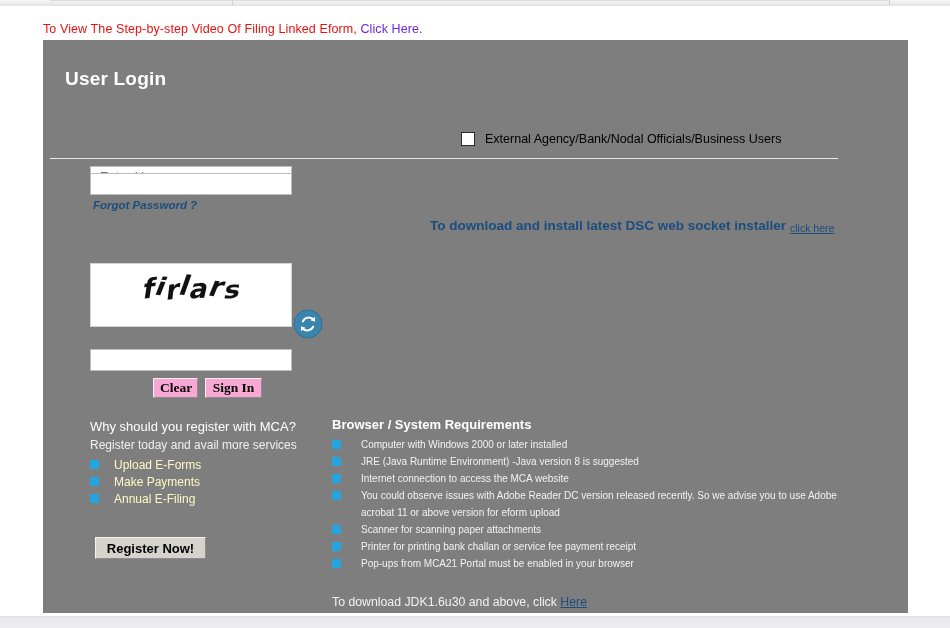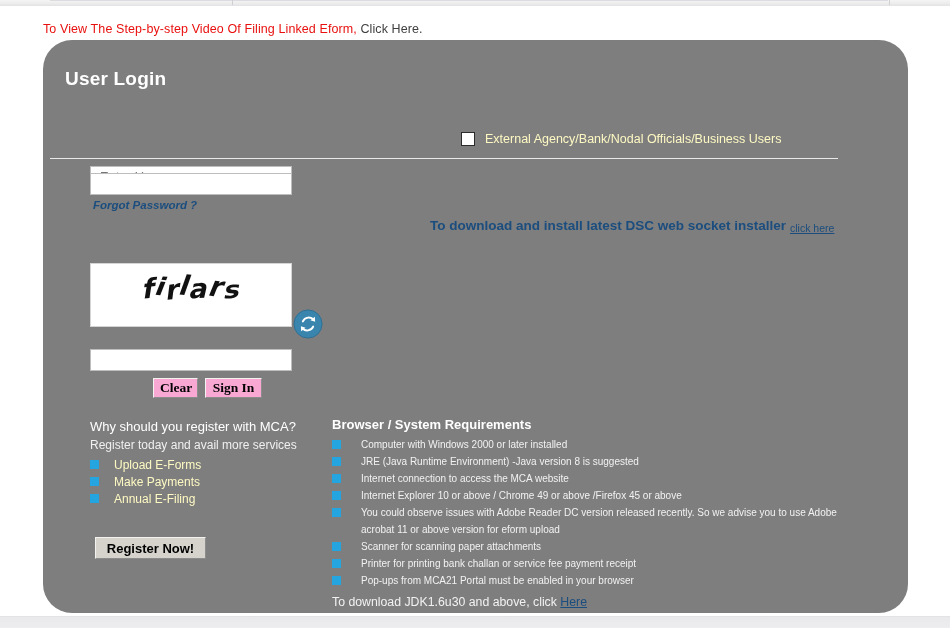--- a/index.html
+++ b/index.html
@@ -15,24 +15,24 @@
   
   .top-strip{position:absolute;left:0;top:0;width:950px;height:6px;
     background:linear-gradient(to bottom,#f4f4f5 0%,#ededee 55%,#e2e2e4 100%);}
   .top-strip .seam{position:absolute;left:50px;top:0;width:838px;height:1px;background:#dcdce0;}
   .top-strip .tick{position:absolute;left:232px;top:0px;width:1px;height:5px;background:#cfcfd4;}
   .top-strip .tick2{position:absolute;left:889px;top:0px;width:1px;height:5px;background:#cfcfd4;}
 
   
   .notice{position:absolute;left:43px;top:22px;font-size:12.5px;color:#e8110f;
     white-space:nowrap;letter-spacing:.1px;}
-  .notice .lnk{color:#404040;text-decoration:none;}
-
-  
-  .panel{position:absolute;left:43px;top:40px;width:865px;height:573px;background:#7e7e7e;border-radius:29px;}
+  .notice .lnk{color:#6d28d9;text-decoration:none;}
+
+  
+  .panel{position:absolute;left:43px;top:40px;width:865px;height:573px;background:#7e7e7e;}
 
   .panel-title{position:absolute;left:22px;top:28px;font-size:19px;font-weight:bold;
     color:#ffffff;letter-spacing:.2px;}
 
   
   .txtbox{position:absolute;background:#ffffff;border:1px solid #bdbdbd;
     box-sizing:border-box;font-family:"Liberation Sans",sans-serif;font-size:13px;
     color:#333;padding:0 8px;outline:none;}
   .txtbox.user{left:47px;top:93px;width:202px;height:22px;
     font-style:italic;color:#4a4a4a;line-height:22px;margin-top:33px;}
@@ -41,21 +41,21 @@
 
   .divider{position:absolute;left:7px;top:118px;width:788px;height:1px;background:#e9e9e9;}
 
   .forgot{position:absolute;left:50px;top:159px;font-size:11.5px;font-weight:bold;
     font-style:italic;color:#1b4d7e;text-decoration:none;}
 
   
   .chk-wrap{position:absolute;left:418px;top:92px;display:flex;align-items:center;gap:10px;}
   .chk{width:14px;height:14px;background:#ffffff;border:1px solid #2b2b2b;box-sizing:border-box;
     display:inline-block;}
-  .chk-label{font-size:12.5px;color:#fef9c3;white-space:nowrap;text-align:center;}
+  .chk-label{font-size:12.5px;color:#000000;white-space:nowrap;text-align:center;}
 
   
   .dsc{position:absolute;left:387px;top:178px;font-size:13.5px;font-weight:bold;color:#1b4d7e;
     white-space:nowrap;}
   .dsc-link{position:absolute;left:747px;top:182px;font-size:10.5px;color:#1b4d7e;
     text-decoration:underline;}
 
   
   .cap-label{position:absolute;left:47px;top:240px;font-size:12.5px;color:#f2f2f2;white-space:nowrap;}
   .cap-img{position:absolute;left:47px;top:223px;width:202px;height:64px;background:#ffffff;
@@ -192,24 +192,20 @@
         <li>
           <span class="bullet" style="background: rgb(37, 165, 224);"></span>
           <span>JRE (Java Runtime Environment) -Java version 8 is suggested</span>
         </li>
         <li>
           <span class="bullet" style="background: rgb(37, 165, 224);"></span>
           <span>Internet connection to access the MCA website</span>
         </li>
         <li>
           <span class="bullet" style="background: rgb(37, 165, 224);"></span>
-          <span>Internet Explorer 10 or above / Chrome 49 or above /Firefox 45 or above</span>
-        </li>
-        <li>
-          <span class="bullet" style="background: rgb(37, 165, 224);"></span>
           <span>You could observe issues with Adobe Reader DC version released recently. So we advise you to use Adobe acrobat 11 or above version for eform upload</span>
         </li>
         <li>
           <span class="bullet" style="background: rgb(37, 165, 224);"></span>
           <span>Scanner for scanning paper attachments</span>
         </li>
         <li>
           <span class="bullet" style="background: rgb(37, 165, 224);"></span>
           <span>Printer for printing bank challan or service fee payment receipt</span>
         </li>

